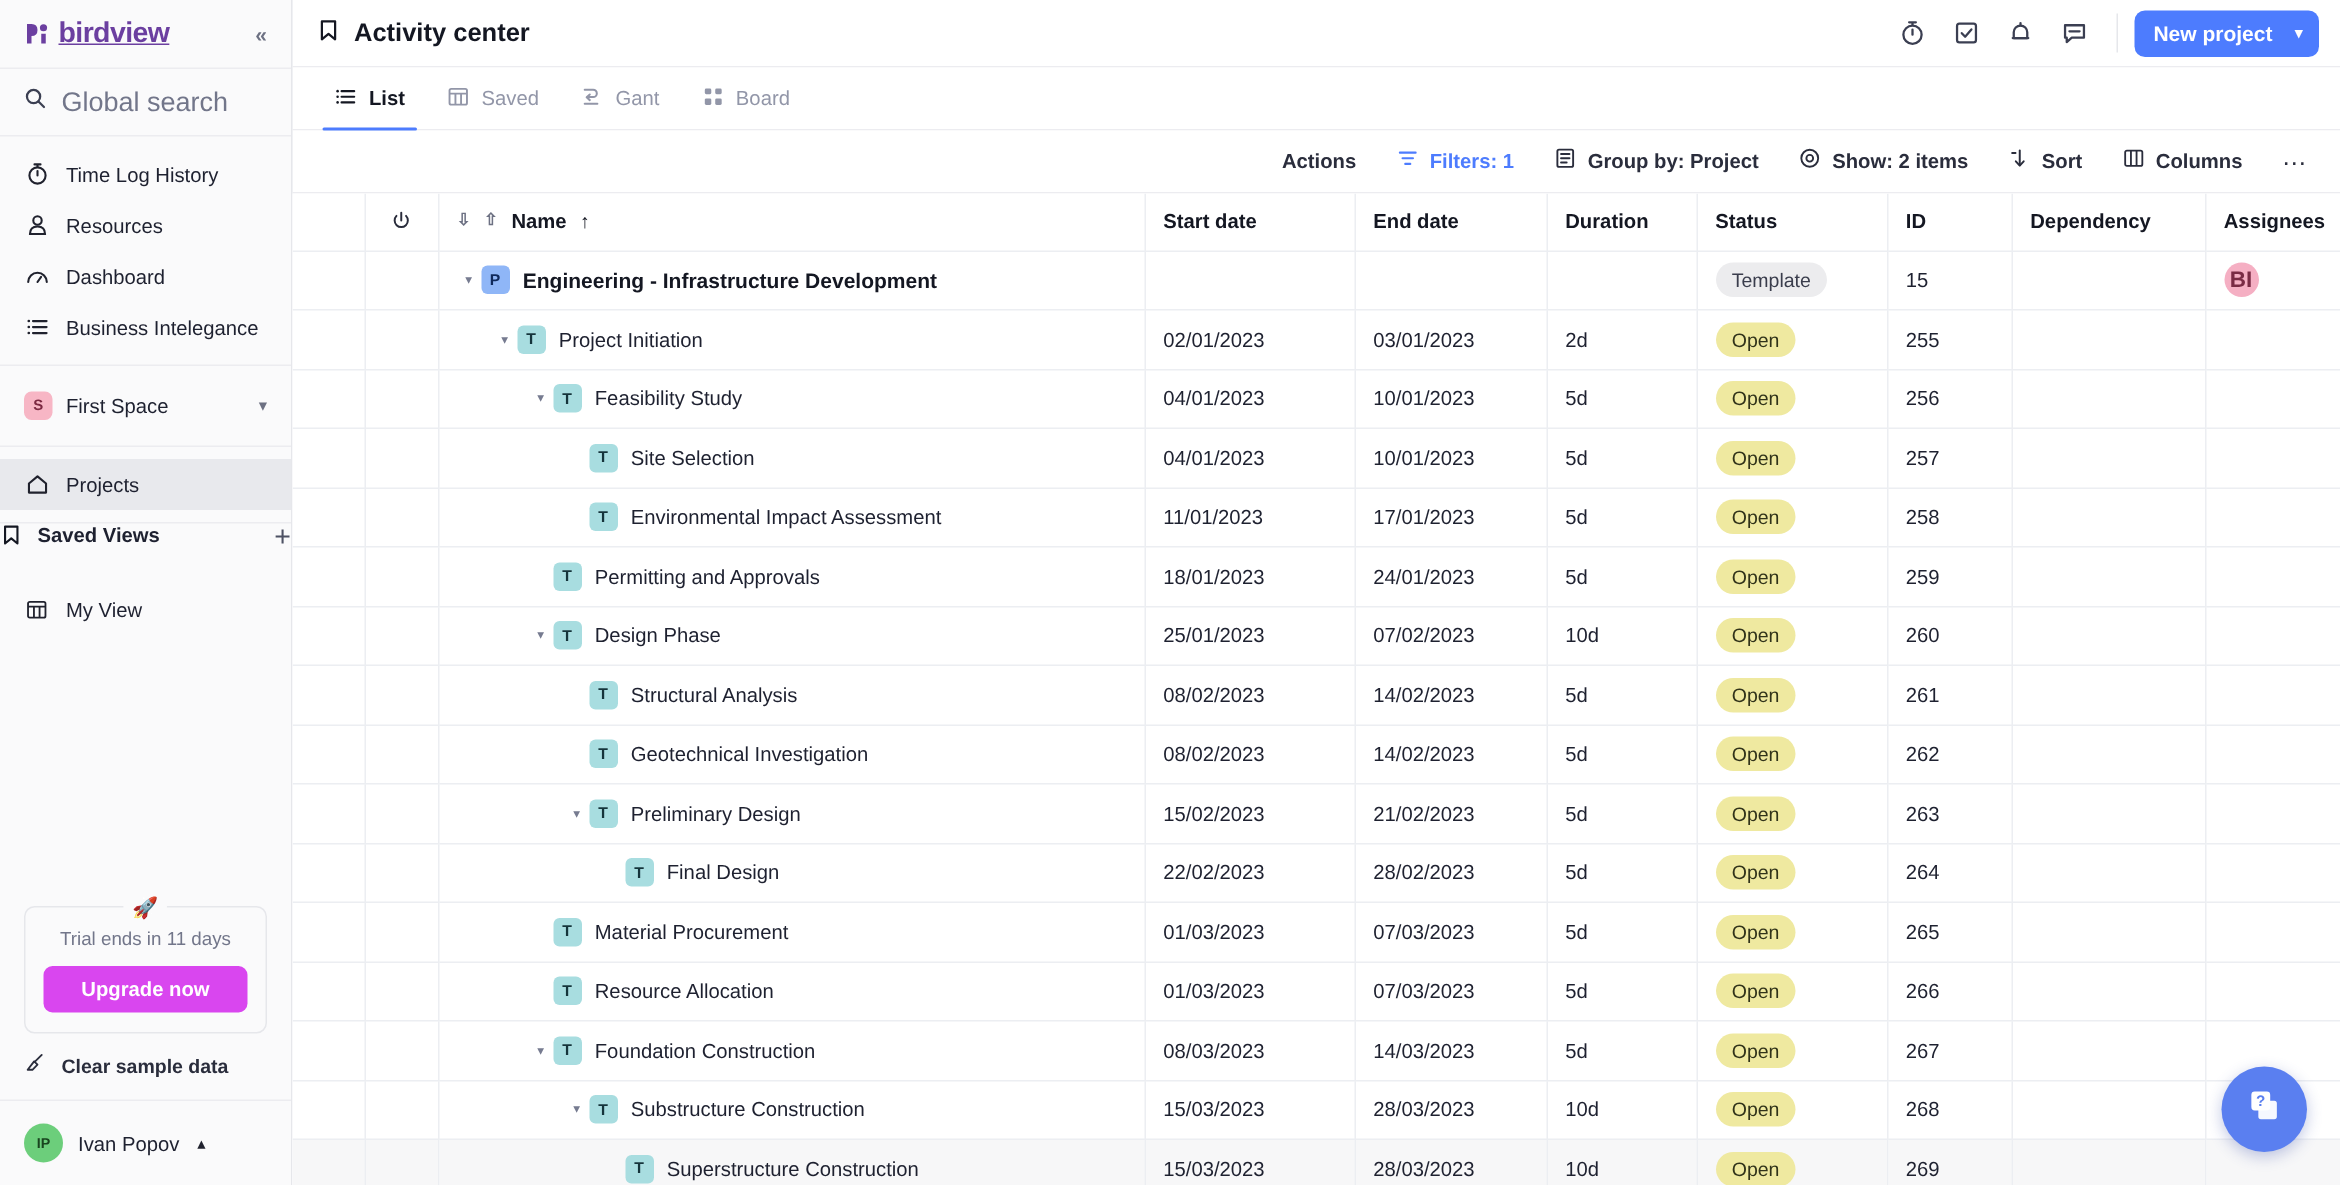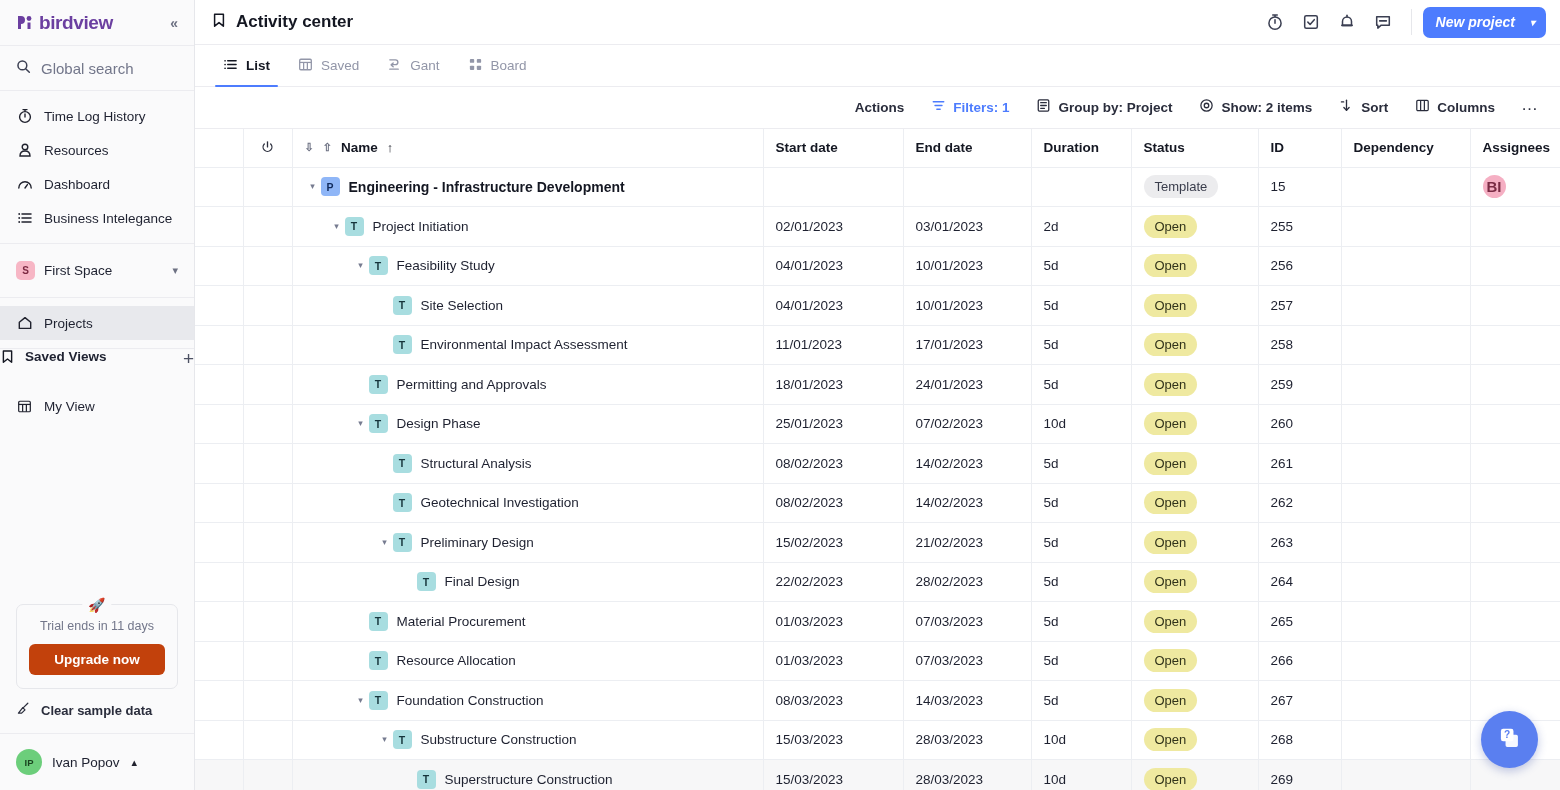--- a/index.html
+++ b/index.html
@@ -29,32 +29,33 @@
   .sb-logo-row {
     height: 46px;
     display: flex; align-items: center;
     padding: 0 12px 0 16px;
     border-bottom: 1px solid #ececf0;
   }
   .logo-mark { width: 18px; height: 17px; margin-right: 5px; flex: 0 0 auto; }
   .logo-text {
     font-size: 19px; font-weight: bold; color: #6b3fa0;
     letter-spacing: -0.4px;
+    text-decoration: underline;
   }
   .collapse-btn {
     margin-left: auto; color: #6d7183; font-size: 14px;
     cursor: pointer; padding: 2px 4px; line-height: 1;
     font-weight: bold;
   }
   .sb-search {
     height: 45px; display: flex; align-items: center;
     padding: 0 16px; border-bottom: 1px solid #ececf0;
     cursor: text;
   }
-  .sb-search .lbl { font-size: 15px; color: #72768a; margin-left: 10px; }
+  .sb-search .lbl { font-size: 18px; color: #72768a; margin-left: 10px; }
   .sb-group { padding: 8px 0 8px 0; border-bottom: 1px solid #ececf0; }
   .sb-item {
     height: 34px; display: flex; align-items: center;
     padding: 0 16px; cursor: pointer; font-size: 13.5px; color: #1e2130;
     gap: 11px;
   }
   .sb-item.active { background: #e8e9ed; }
   .sb-item .ico { width: 17px; height: 17px; display: flex; align-items: center; justify-content: center; flex: 0 0 17px; color: #20222e;}
   .sb-space {
     height: 54px; display: flex; align-items: center; gap: 9px;
@@ -79,21 +80,21 @@
   .sb-spacer { flex: 1 1 auto; }
   .trial-card {
     margin: 0 16px 8px 16px; border: 1px solid #e6e7eb; border-radius: 7px;
     padding: 14px 12px 13px 12px; text-align: center; background: #fafafb;
     position: relative;
   }
   .rocket { position: absolute; top: -9px; left: 50%; transform: translateX(-50%);
     background: #fafafb; padding: 0 6px; font-size: 14px; color: #4b77f5; line-height: 18px;}
   .trial-text { font-size: 12.5px; color: #72768a; margin-bottom: 11px; }
   .upgrade-btn {
-    display: block; width: 100%; background: #c2410c; color: #fff;
+    display: block; width: 100%; background: #d946ef; color: #fff;
     border: none; border-radius: 6px; padding: 8px 0;
     font-size: 13.5px; font-weight: bold; cursor: pointer;
     font-family: inherit;
   }
   .clear-row {
     display: flex; align-items: center; gap: 10px;
     padding: 4px 16px 14px 16px; font-size: 13px; font-weight: bold;
     color: #2a2d3c; cursor: pointer;
   }
   .sb-user {
@@ -121,21 +122,21 @@
   }
   .top-actions { margin-left: auto; display: flex; align-items: center; gap: 2px; }
   .top-ico {
     width: 34px; height: 34px; display: flex; align-items: center; justify-content: center;
     color: #3b3f52; cursor: pointer; border-radius: 6px;
   }
   .top-divider { width: 1px; height: 26px; background: #e6e7eb; margin: 0 9px; }
   .new-proj {
     display: flex; align-items: center; background: #4d7cfe; color: #fff;
     border-radius: 7px; height: 31px; padding: 0 4px 0 13px;
-    font-size: 14px; font-weight: bold; cursor: pointer; gap: 8px; font-style: italic;
+    font-size: 14px; font-weight: bold; cursor: pointer; gap: 8px;
   }
   .np-chev { padding: 0 7px; font-size: 10px; }
 
   .tabsbar {
     height: 42px; display: flex; align-items: stretch;
     padding: 0 16px; border-bottom: 1px solid #ececf0;
     background: #fff; gap: 4px;
   }
   .tab {
     display: flex; align-items: center; gap: 8px;

